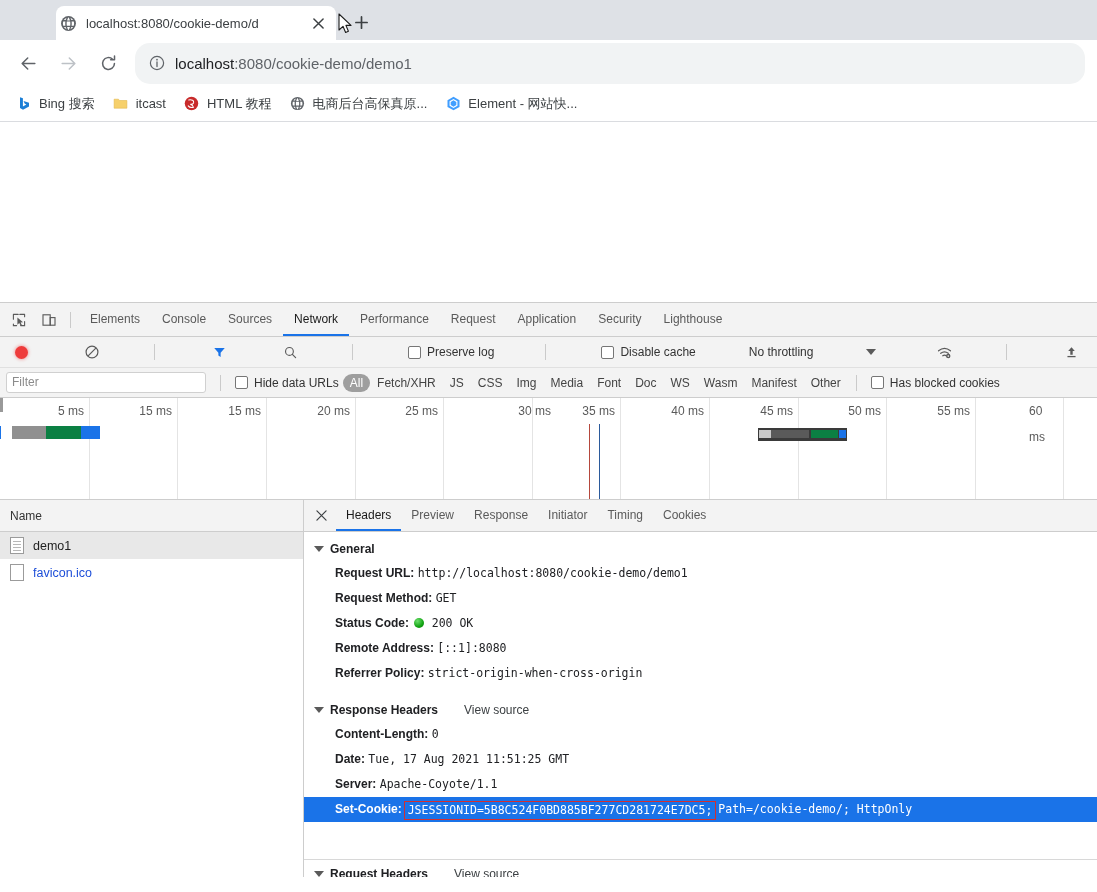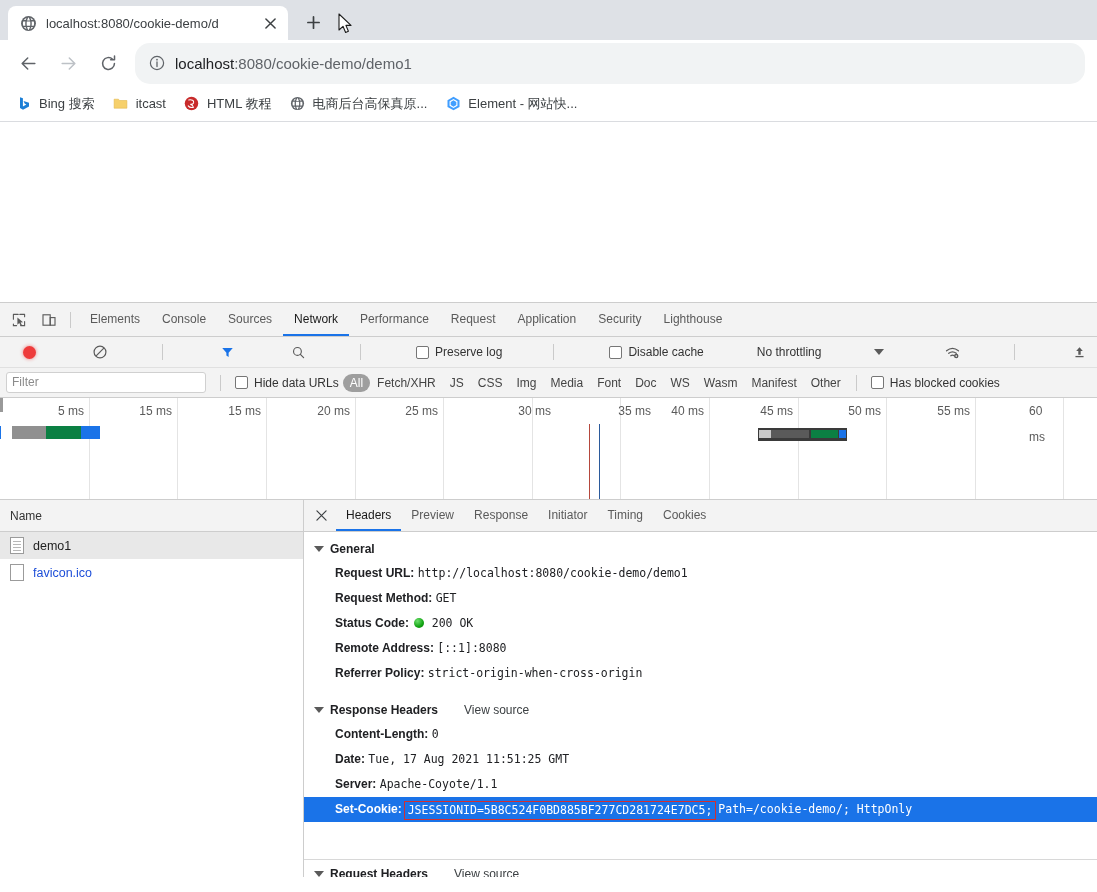--- a/index.html
+++ b/index.html
@@ -19,24 +19,25 @@
     display: flex;
     align-items: flex-end;
   }
   .tab-strip { display: flex; align-items: flex-end; height: 40px; padding-left: 8px; }
   .tab {
     background: #ffffff;
     height: 34px;
     border-radius: 8px 8px 0 0;
     display: flex;
     align-items: center;
-    padding: 0 8px 0 12px;
+    padding: 0 8px 0 4px;
     min-width: 280px;
     max-width: 280px;
     position: relative;
+    margin-left: 48px;
   }
   .tab-favicon {
     width: 17px; height: 17px; flex: 0 0 17px;
     margin-right: 9px;
     display: flex; align-items: center; justify-content: center;
   }
   .globe-svg { width: 17px; height: 17px; display: block; }
   .tab-title {
     font-size: 13px;
     color: #3c4043;
@@ -172,21 +173,21 @@
     color: #1a1a1a;
     border-bottom: 2px solid #1a73e8;
   }
 
   
   .net-toolbar {
     height: 31px;
     background: #f3f3f3;
     display: flex;
     align-items: center;
-    padding-left: 14px;
+    padding-left: 6px;
     border-bottom: 1px solid #e0e0e0;
     gap: 41px;
   }
   .record-dot {
     width: 13px; height: 13px; border-radius: 50%;
     background: #ee3b3b;
     box-shadow: 0 0 3px 1px rgba(238,59,59,0.35);
   }
   .chk-wrap { display: flex; align-items: center; margin-left: 6px; margin-right: 4px; white-space: nowrap;}
   .chkbox {
@@ -660,21 +661,21 @@
     <div class="ov-gridline" style="left:975px"></div>
     <div class="ov-gridline" style="left:1063px"></div>
 
     <div class="ov-ticklabels">
       <span class="ov-tick" style="left:89px">5 ms</span>
       <span class="ov-tick" style="left:177px">15 ms</span>
       <span class="ov-tick" style="left:266px">15 ms</span>
       <span class="ov-tick" style="left:355px">20 ms</span>
       <span class="ov-tick" style="left:443px">25 ms</span>
       <span class="ov-tick" style="left:556px">30 ms</span>
-      <span class="ov-tick" style="left:656px">35 ms</span>
+      <span class="ov-tick" style="left:620px">35 ms</span>
       <span class="ov-tick" style="left:709px">40 ms</span>
       <span class="ov-tick" style="left:798px">45 ms</span>
       <span class="ov-tick" style="left:886px">50 ms</span>
       <span class="ov-tick" style="left:975px">55 ms</span>
       <span class="ov-tick" style="left:1063px">60 ms</span>
     </div>
 
     <div class="ov-barrow" style="left:0px; top:28px; width:100px; background:#1a73e8;">
       <div class="ov-seg" style="left:1px; width:11px; background:#ffffff;"></div>
       <div class="ov-seg" style="left:12px; width:34px; background:#909090;"></div>

